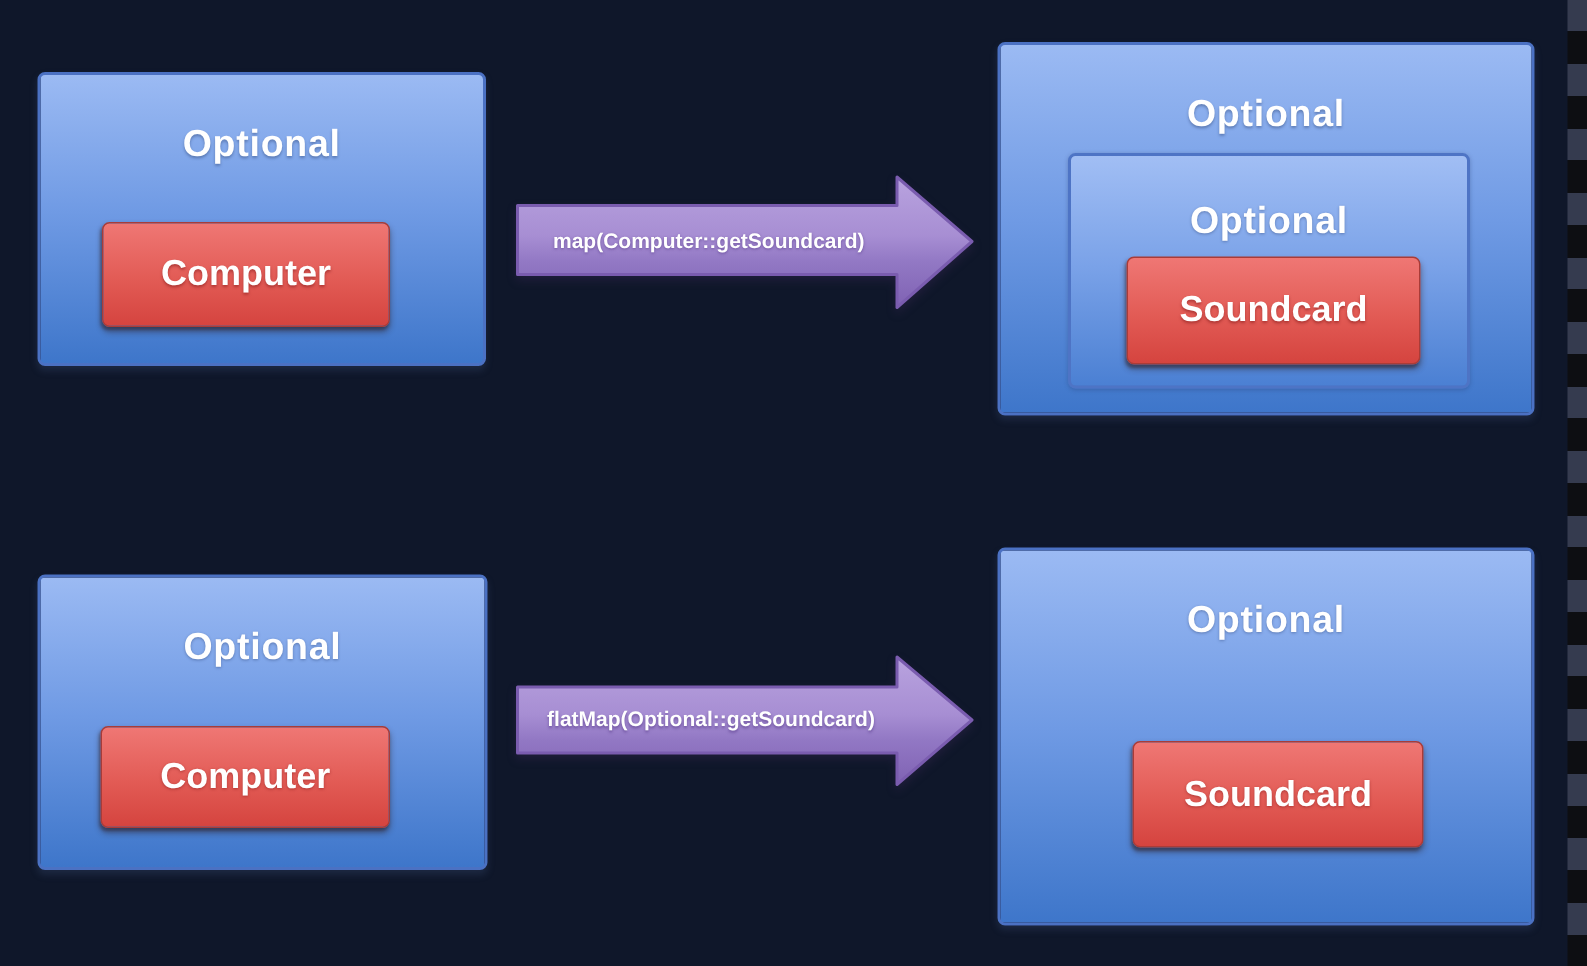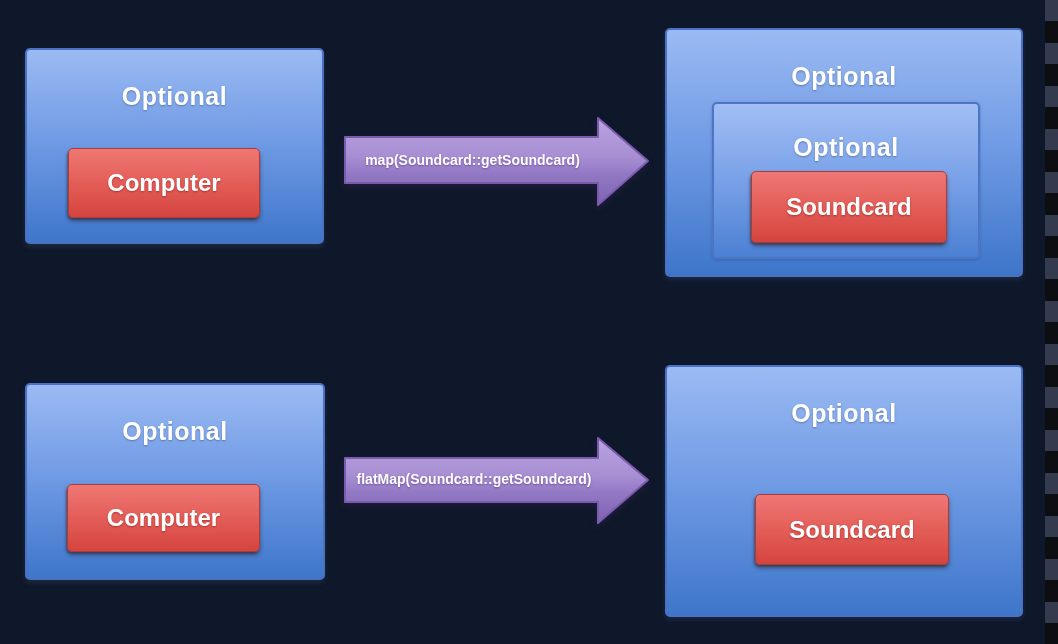--- a/index.html
+++ b/index.html
@@ -119,21 +119,21 @@
     <defs>
       <linearGradient id="purpleGrad" x1="0" y1="0" x2="0" y2="1">
         <stop offset="0%" stop-color="#b9a3df"></stop>
         <stop offset="45%" stop-color="#a78ed3"></stop>
         <stop offset="65%" stop-color="#9278c4"></stop>
         <stop offset="100%" stop-color="#7f62b3"></stop>
       </linearGradient>
     </defs>
     <polygon points="5,25 258,25 258,6 308,49 258,93 258,71 5,71" fill="url(#purpleGrad)" stroke="#7a5caf" stroke-width="2" stroke-linejoin="round"></polygon>
   </svg>
-  <div class="arrow-label al1">map(Soundcard::getSoundcard)</div>
+  <div class="arrow-label al1">map(Computer::getSoundcard)</div>
 
   <div class="obox b2">
     <div class="olabel">Optional</div>
     <div class="obox-inner">
       <div class="olabel inner">Optional</div>
       <div class="chip c2">
         <span>Soundcard</span>
       </div>
     </div>
   </div>
@@ -141,21 +141,21 @@
   <div class="obox b3">
     <div class="olabel">Optional</div>
     <div class="chip c3">
       <span>Computer</span>
     </div>
   </div>
 
   <svg class="arrow a2" viewBox="0 0 315 98">
     <polygon points="5,25 258,25 258,5 308,47 258,90 258,69 5,69" fill="url(#purpleGrad)" stroke="#7a5caf" stroke-width="2" stroke-linejoin="round"></polygon>
   </svg>
-  <div class="arrow-label al2">flatMap(Soundcard::getSoundcard)</div>
+  <div class="arrow-label al2">flatMap(Optional::getSoundcard)</div>
 
   <div class="obox b4">
     <div class="olabel">Optional</div>
     <div class="chip c4">
       <span>Soundcard</span>
     </div>
   </div>
 
   <div class="film-strip"></div>
 

